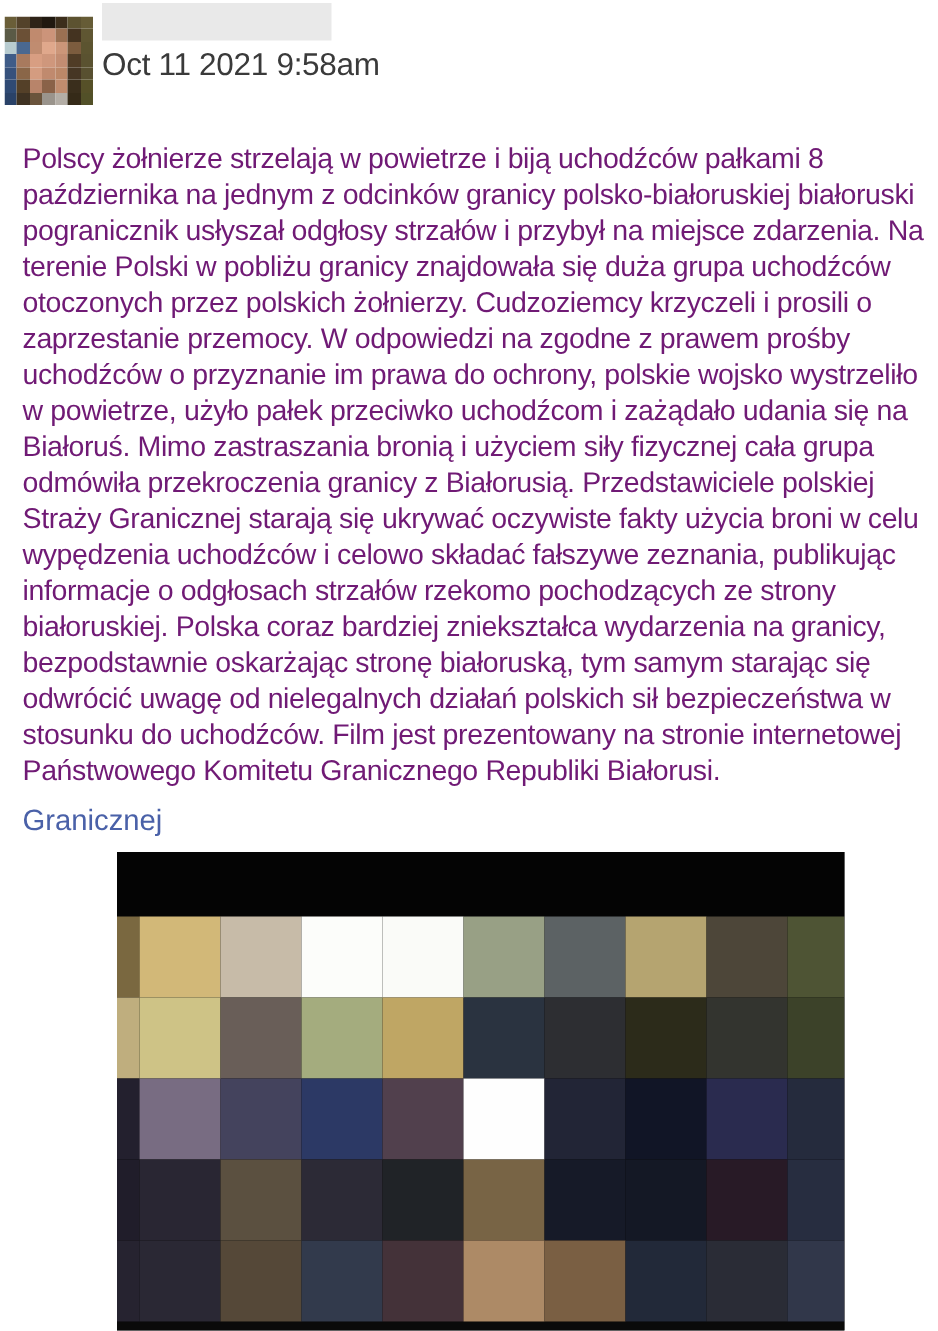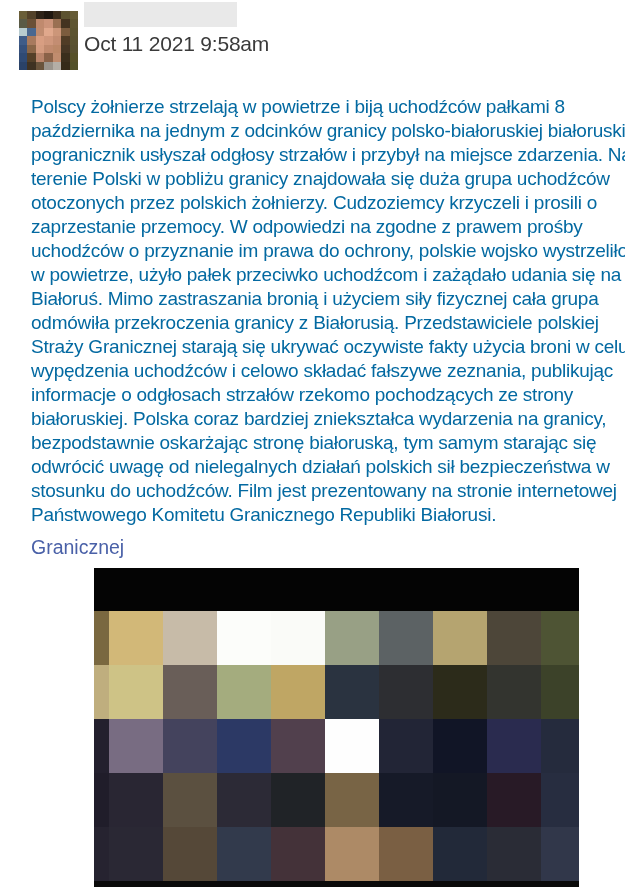--- a/index.html
+++ b/index.html
@@ -4,21 +4,21 @@
 <style>
   * { margin: 0; padding: 0; box-sizing: border-box; }
   html, body { background: #ffffff; }
   body {
     font-family: "Liberation Sans", sans-serif;
     width: 625px;
     height: 887px;
     position: relative;
     overflow: hidden;
   }
-  .page { position: absolute; inset: 0; background: #ffffff; margin-left: 16px; }
+  .page { position: absolute; inset: 0; background: #ffffff; }
 
   
   .avatar {
     position: absolute;
     left: 3px; top: 11px;
     width: 59px; height: 59px;
     display: grid;
     grid-template-columns: repeat(7, 1fr);
     grid-template-rows: repeat(7, 1fr);
     overflow: hidden;
@@ -40,21 +40,21 @@
   }
 
   
   .post-text {
     position: absolute;
     left: 15px; top: 95px;
     width: 603px;
     font-size: 19px;
     line-height: 24px;
     letter-spacing: -0.25px;
-    color: #0369a1;
+    color: #701a75;
   }
   .translate {
     position: absolute;
     left: 15px; top: 535px;
     font-size: 19.5px;
     line-height: 24px;
     color: #4a61a8;
     text-decoration: none;
     cursor: pointer;
   }

